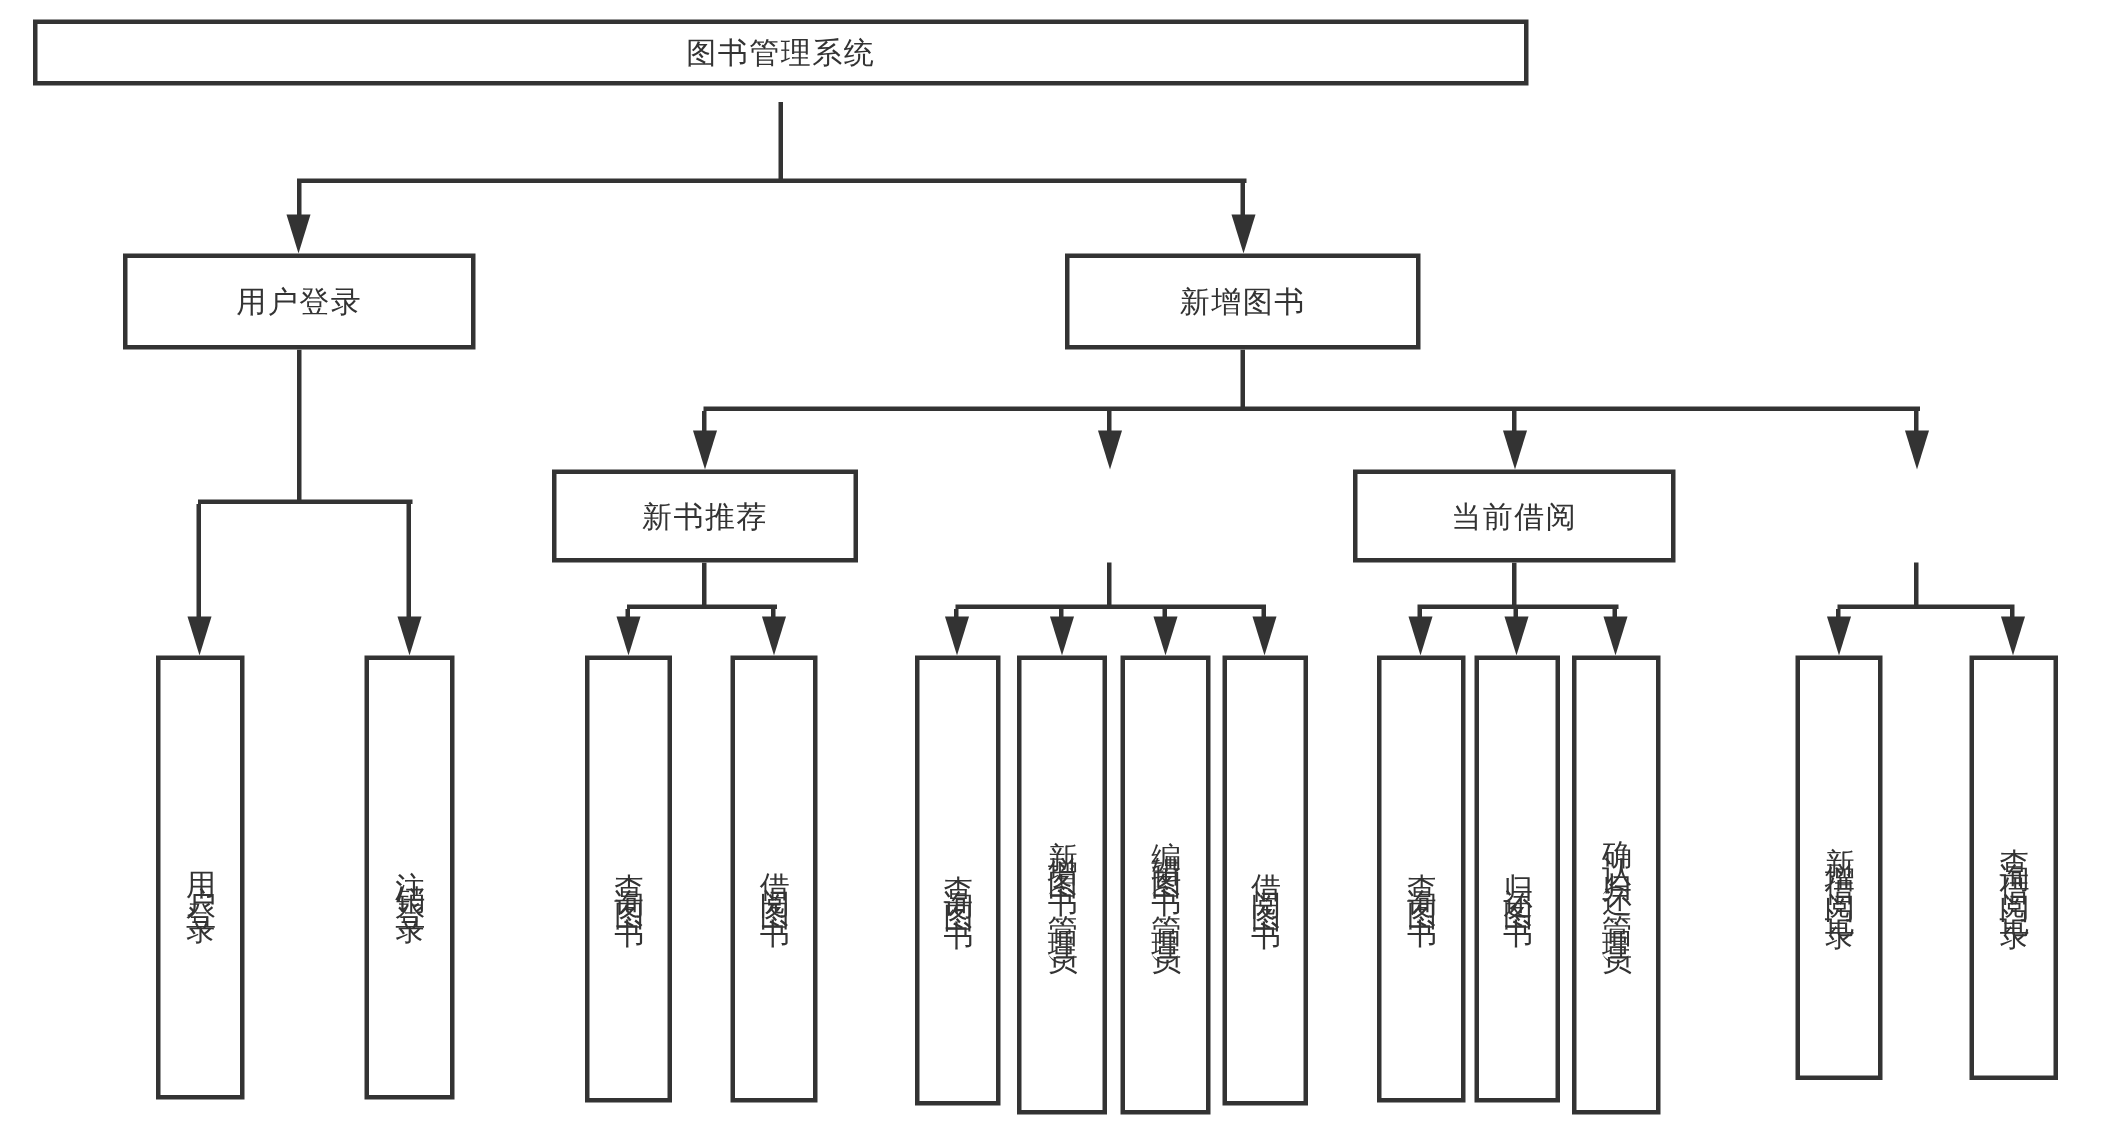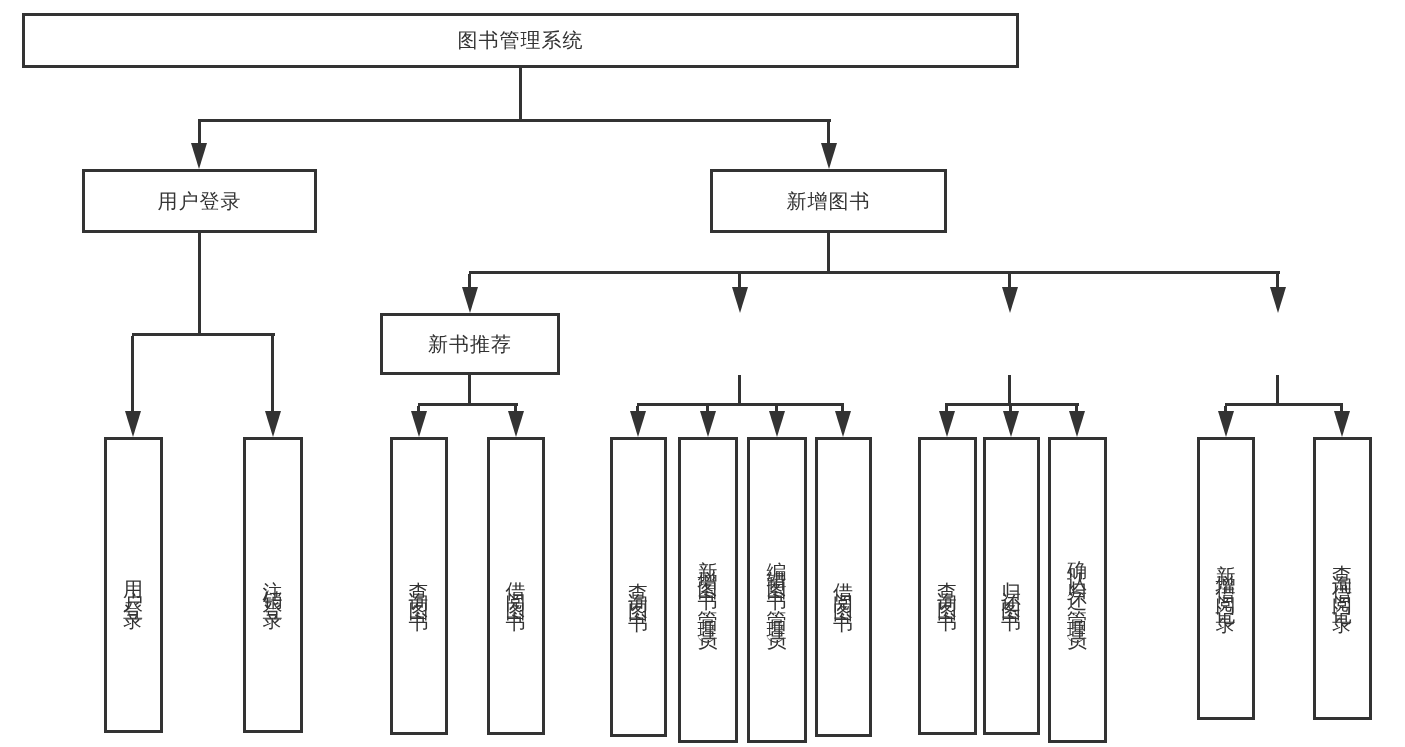--- a/index.html
+++ b/index.html
@@ -78,33 +78,36 @@
   <i class="ah" style="left:1003px;top:411px"></i>
   <i class="ah" style="left:1069px;top:411px"></i>
 
   <i class="ln" style="left:1276px;top:375px;width:3px;height:31px"></i>
   <i class="ln" style="left:1225px;top:403px;width:118px;height:3px"></i>
   <i class="ln" style="left:1224px;top:406px;width:3px;height:10px"></i>
   <i class="ln" style="left:1340px;top:406px;width:3px;height:10px"></i>
   <i class="ah" style="left:1218px;top:411px"></i>
   <i class="ah" style="left:1334px;top:411px"></i>
 
-  <div class="node h" style="left:22px;top:13px;width:997px;height:55px">
+  <div class="node h" style="left:22px;top:13px;width:997px;height:44px">
     <span class="t">图书管理系统</span>
   </div>
 
   <div class="node h" style="left:82px;top:169px;width:235px;height:64px">
     <span class="t">用户登录</span>
   </div>
   <div class="node h" style="left:710px;top:169px;width:237px;height:64px">
     <span class="t">新增图书</span>
   </div>
 
-  <div class="node h" style="left:380px;top:313px;width:180px;height:62px">
+  <div class="node h" style="left:368px;top:313px;width:204px;height:62px">
     <span class="t">新书推荐</span>
+  </div>
+  <div class="node h" style="left:902px;top:313px;width:215px;height:62px">
+    <span class="t">当前借阅</span>
   </div>
 
   <div class="node v" style="left:104px;top:437px;width:59px;height:296px">
     <span class="t">用户登录</span>
   </div>
   <div class="node v" style="left:243px;top:437px;width:60px;height:296px">
     <span class="t">注销登录</span>
   </div>
 
   <div class="node v" style="left:390px;top:437px;width:58px;height:298px">

